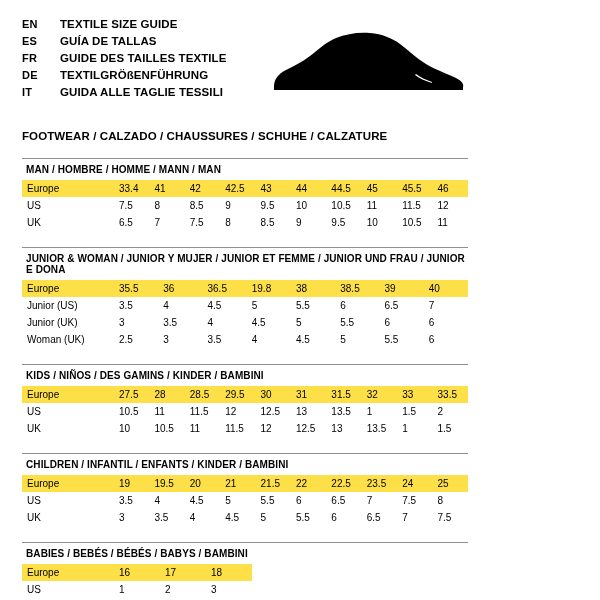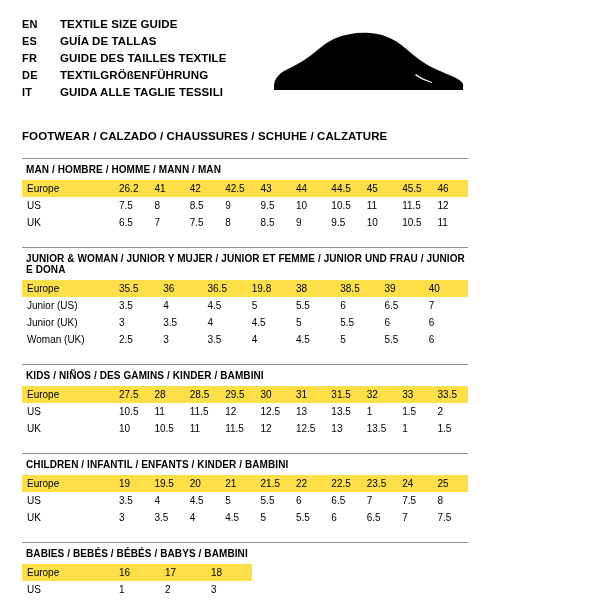--- a/index.html
+++ b/index.html
@@ -142,21 +142,21 @@
   <div class="section">
     <div class="section-title">MAN / HOMBRE / HOMME / MANN / MAN</div>
     <table class="size-table">
       <colgroup>
           <col style="width:92px">
           <col span="10">
         </colgroup>
       <tbody>
         <tr class="shaded">
           <td class="label">Europe</td>
-          <td>26.2</td>
+          <td>33.4</td>
           <td>41</td>
           <td>42</td>
           <td>42.5</td>
           <td>43</td>
           <td>44</td>
           <td>44.5</td>
           <td>45</td>
           <td>45.5</td>
           <td>46</td>
         </tr>

